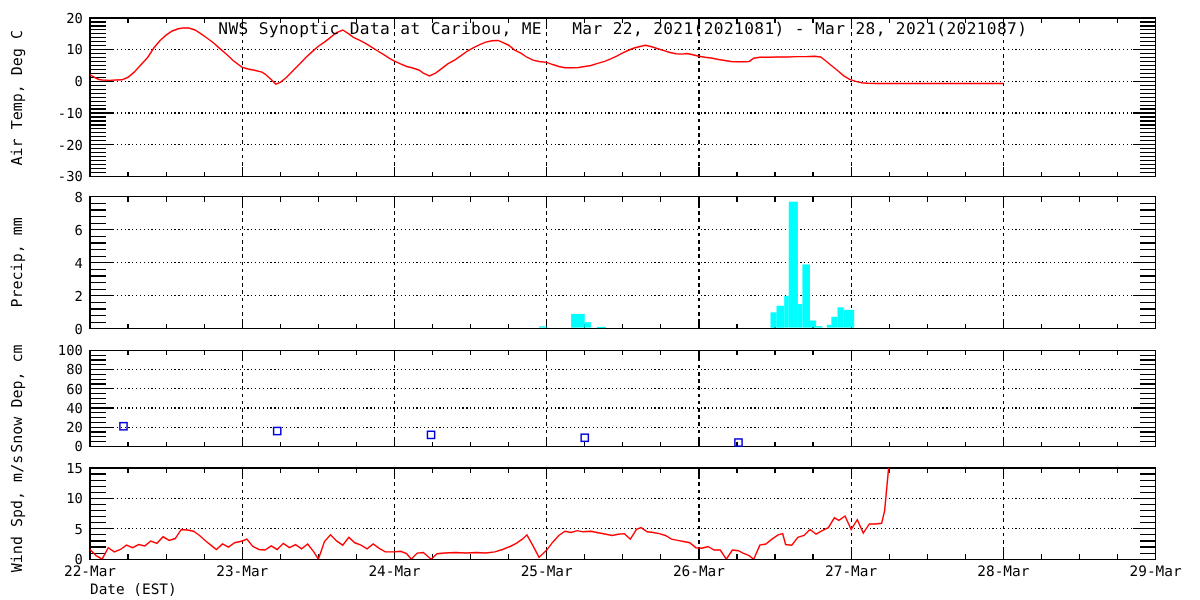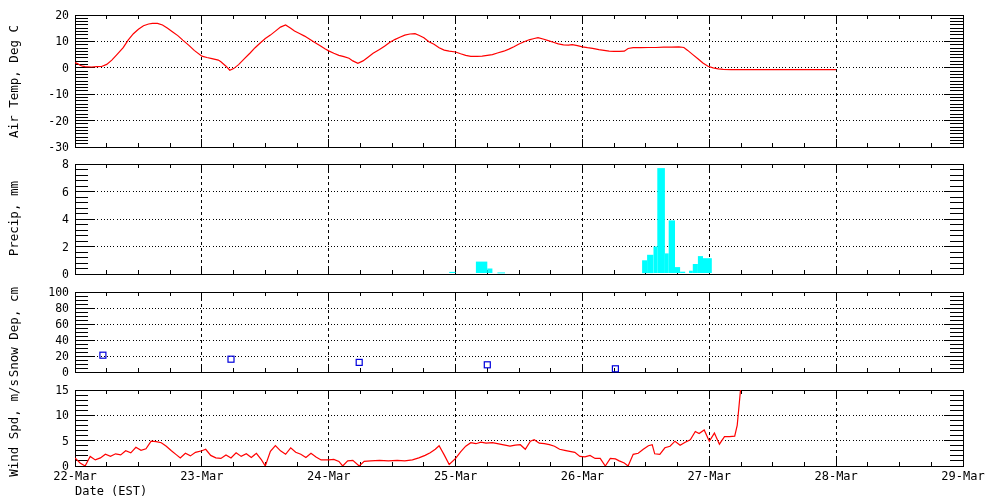--- a/index.html
+++ b/index.html
@@ -556,20 +556,21 @@
       <text x="75" y="480" text-anchor="middle" font-size="12">22-Mar</text>
       <text x="201.85714285714286" y="480" text-anchor="middle" font-size="12">23-Mar</text>
       <text x="328.7142857142857" y="480" text-anchor="middle" font-size="12">24-Mar</text>
       <text x="455.57142857142856" y="480" text-anchor="middle" font-size="12">25-Mar</text>
       <text x="582.4285714285714" y="480" text-anchor="middle" font-size="12">26-Mar</text>
       <text x="709.2857142857143" y="480" text-anchor="middle" font-size="12">27-Mar</text>
       <text x="836.1428571428571" y="480" text-anchor="middle" font-size="12">28-Mar</text>
       <text x="963" y="480" text-anchor="middle" font-size="12">29-Mar</text>
     </svg>
 
+<div class="chart-title">NWS Synoptic Data at Caribou, ME   Mar 22, 2021(2021081) - Mar 28, 2021(2021087)</div>
 
 <div class="ylabel-box" style="top:21px;height:120px;">
   <span>Air Temp, Deg C</span>
 </div>
 <div class="ylabel-box" style="top:164px;height:110px;">
   <span>Precip, mm</span>
 </div>
 <div class="ylabel-box" style="top:282px;height:100px;">
   <span>Snow Dep, cm</span>
 </div>

